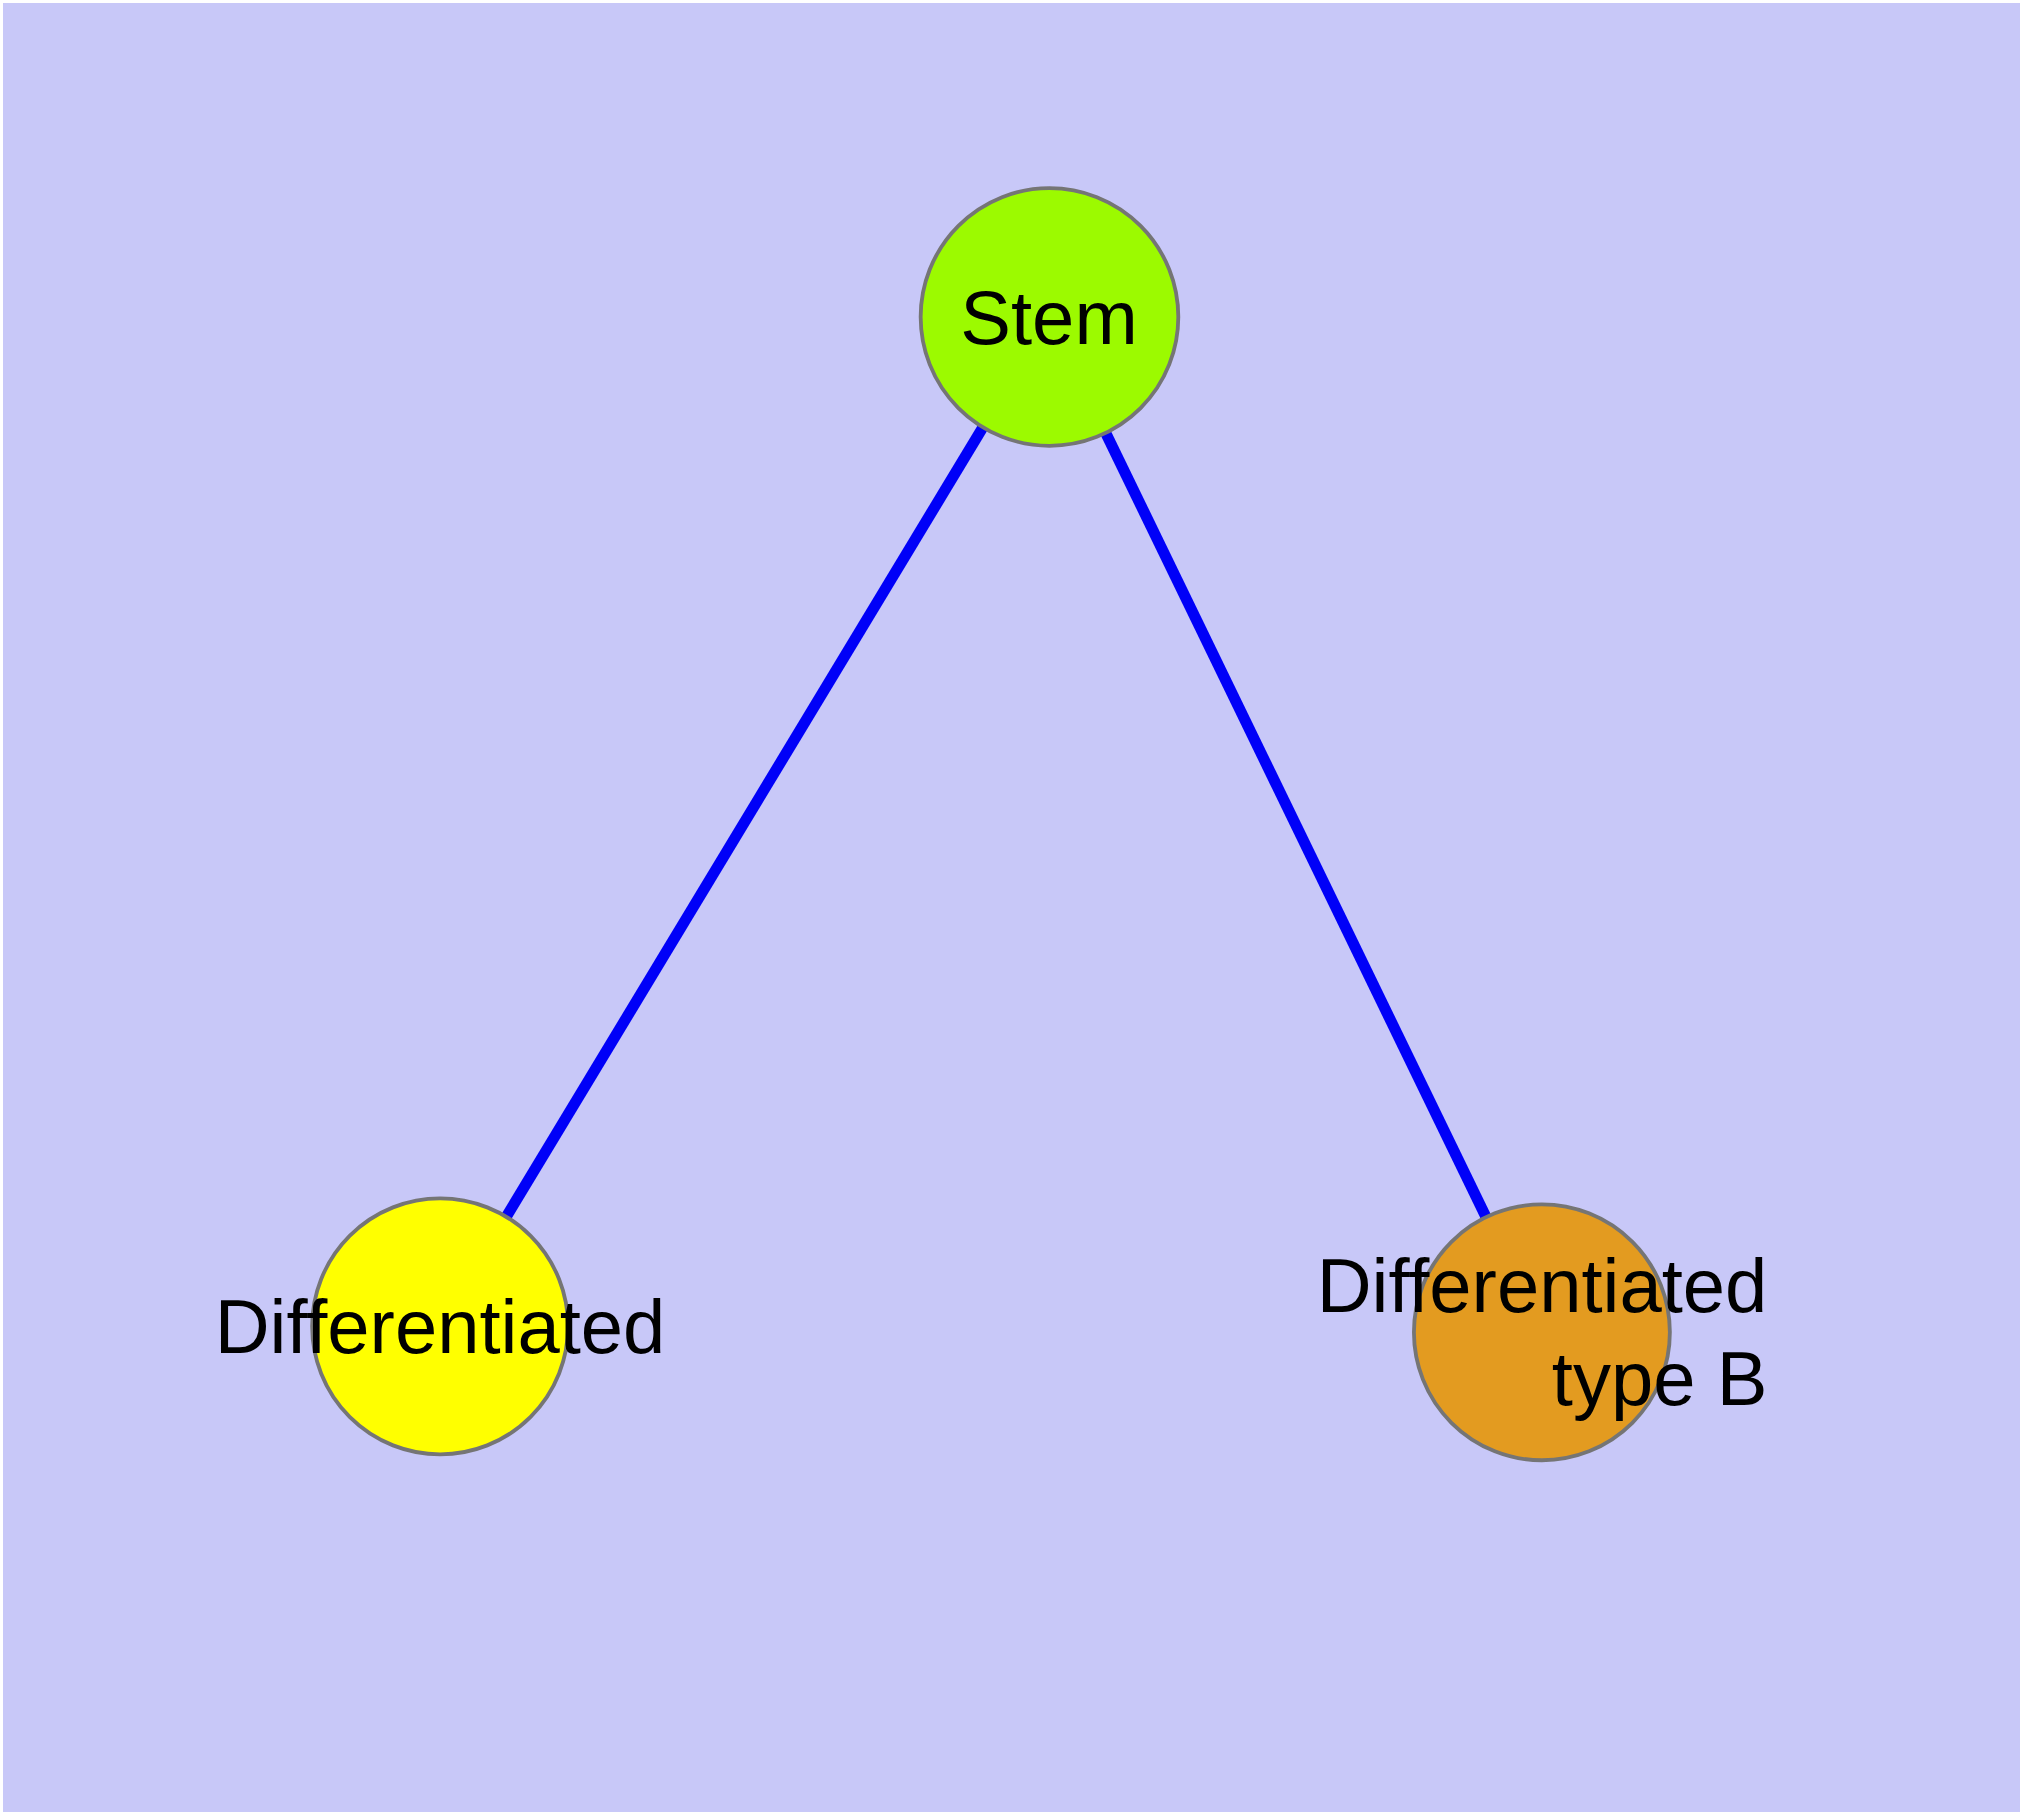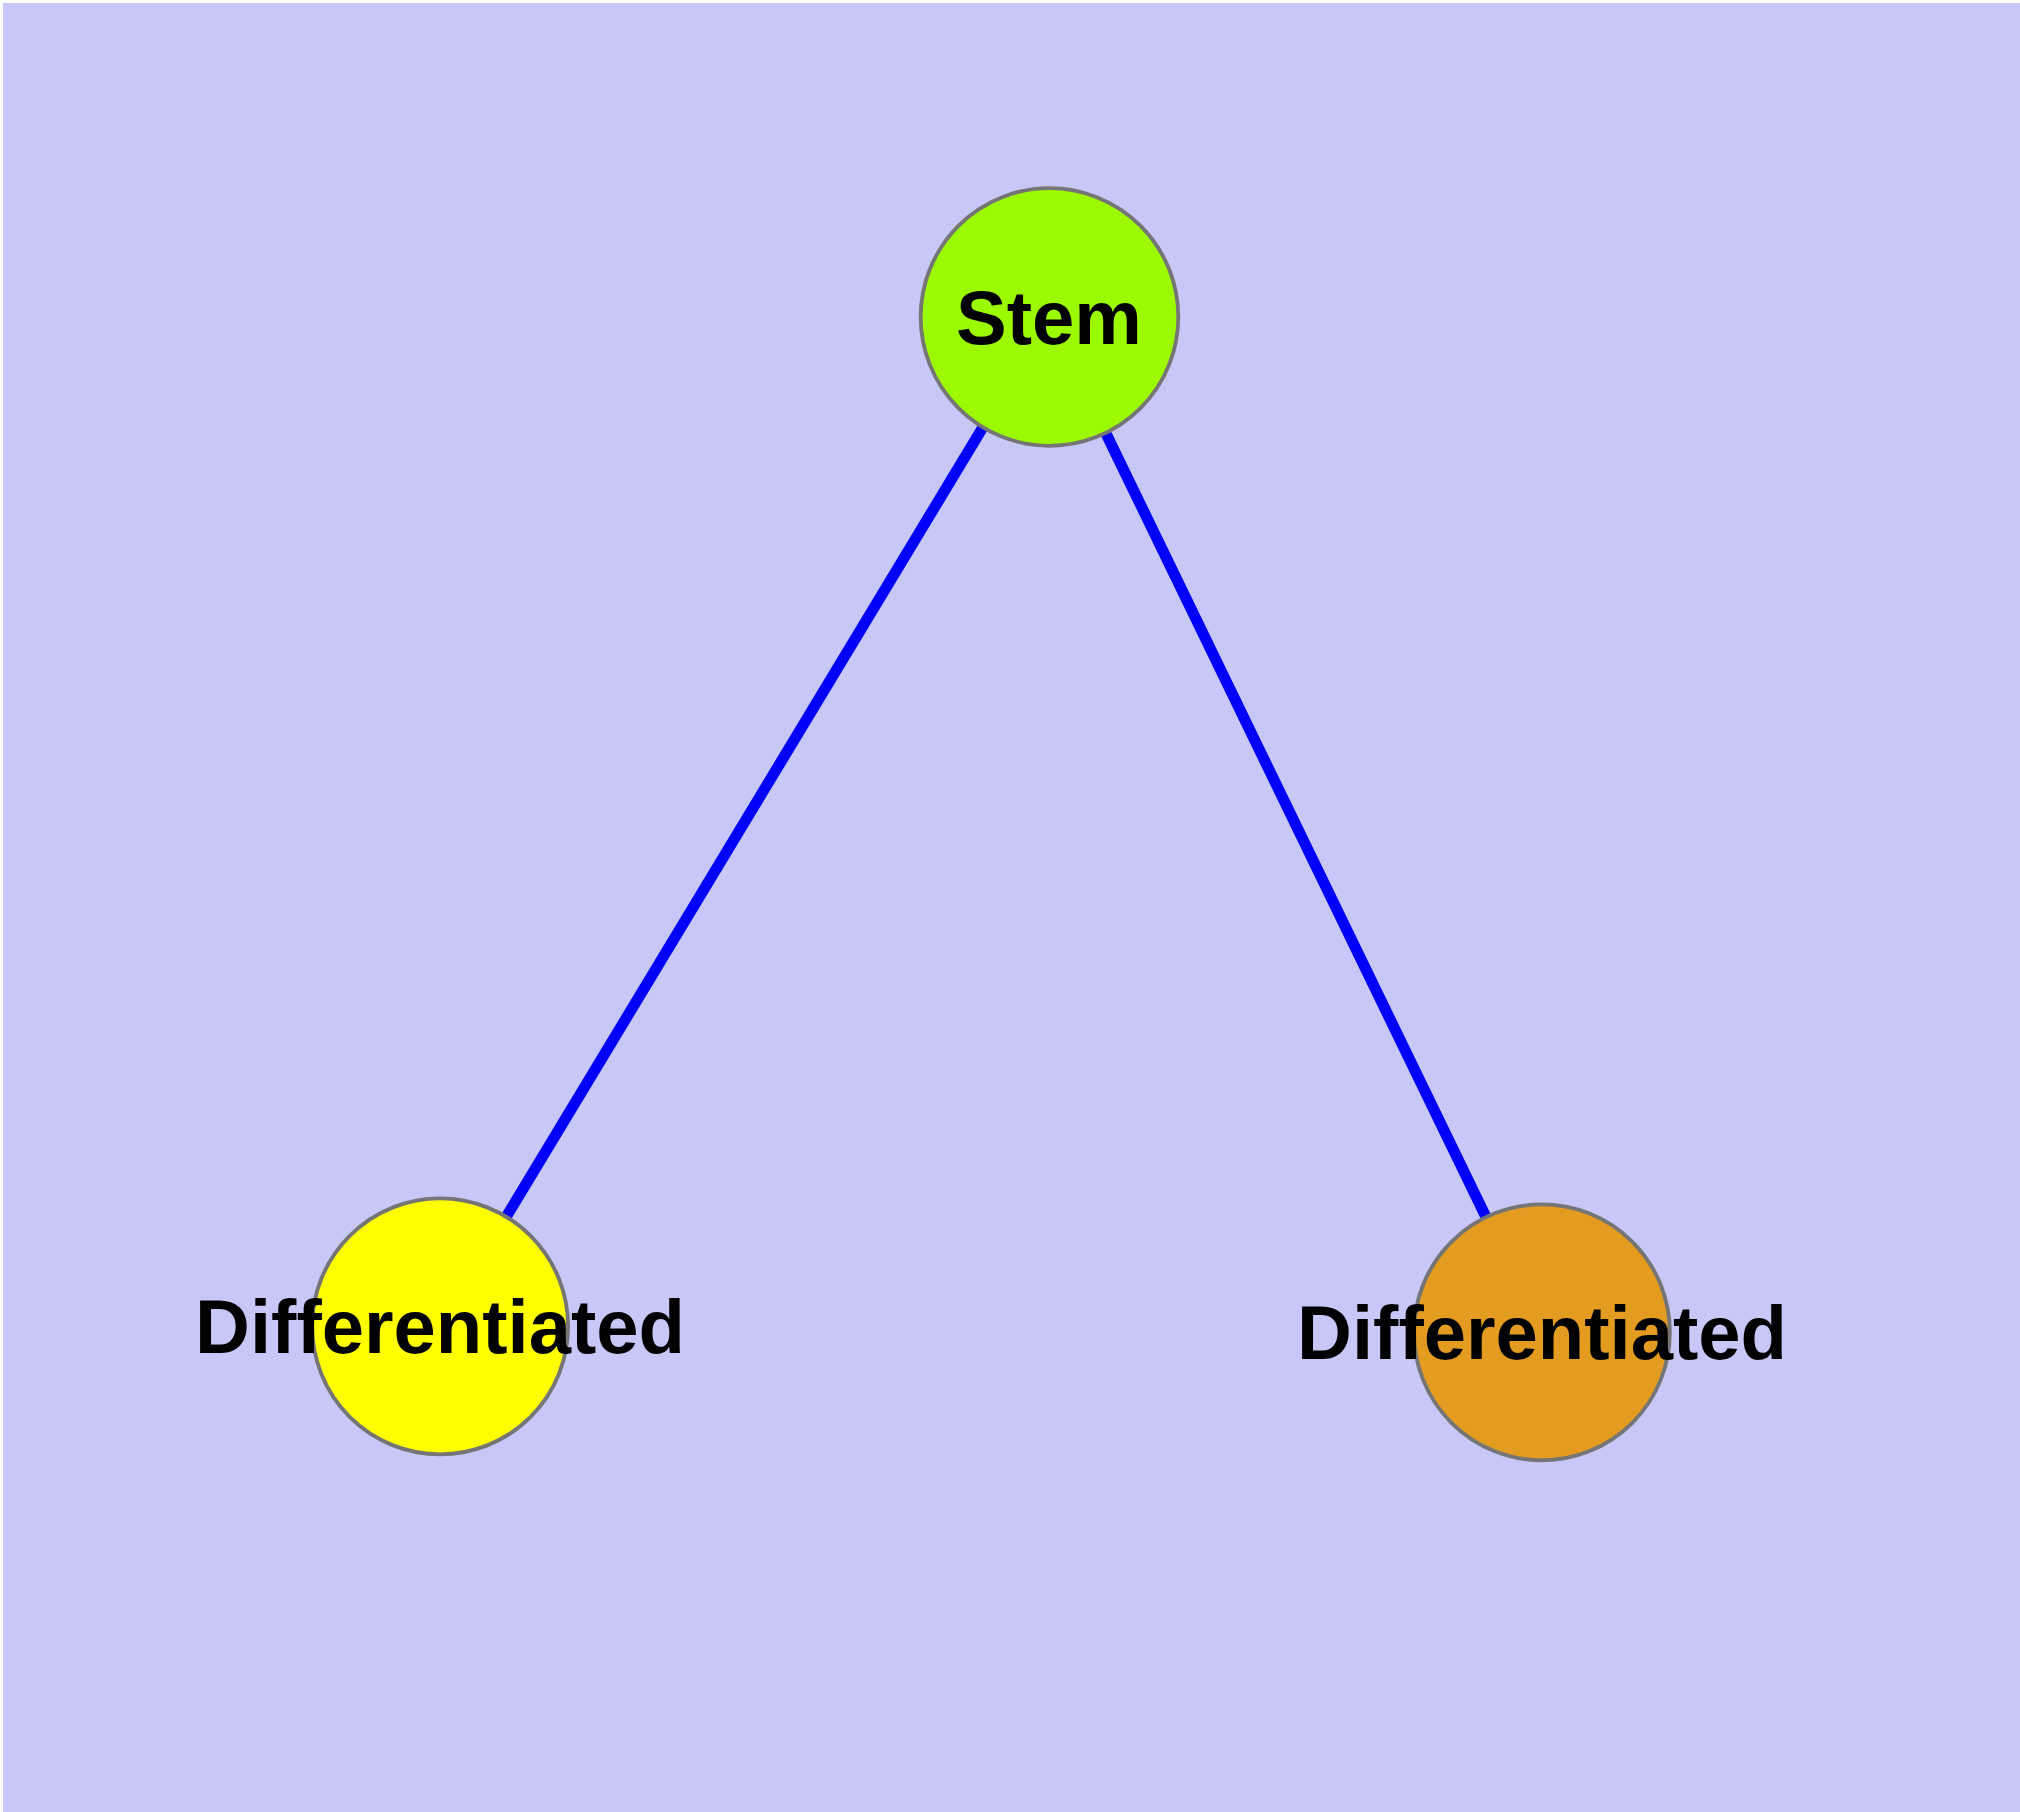--- a/index.html
+++ b/index.html
@@ -28,21 +28,21 @@
   svg.graph {
     position: absolute;
     left: 0;
     top: 0;
     width: 2021px;
     height: 1812px;
   }
   .node-label {
     position: absolute;
     transform: translate(-50%, -50%);
-    font-weight: bold;
+    font-weight: normal;
     font-size: 76px;
     line-height: 93px;
     text-align: right;
     white-space: nowrap;
     color: #000000;
   }
   .node-label span {
     display: block;
   }
   #label-stem   { left: 1049px; top: 317px;  }
@@ -69,16 +69,17 @@
   <div class="node-label" id="label-stem" style="color: rgb(0, 0, 0);">
     <span>Stem</span>
   </div>
 
   <div class="node-label" id="label-type-a" style="color: rgb(0, 0, 0);">
     <span>Differentiated</span>
   </div>
 
   <div class="node-label" id="label-type-b" style="color: rgb(0, 0, 0);">
     <span>Differentiated</span>
+    <span>type B</span>
   </div>
 
 </div>
 
 
 </body></html>

